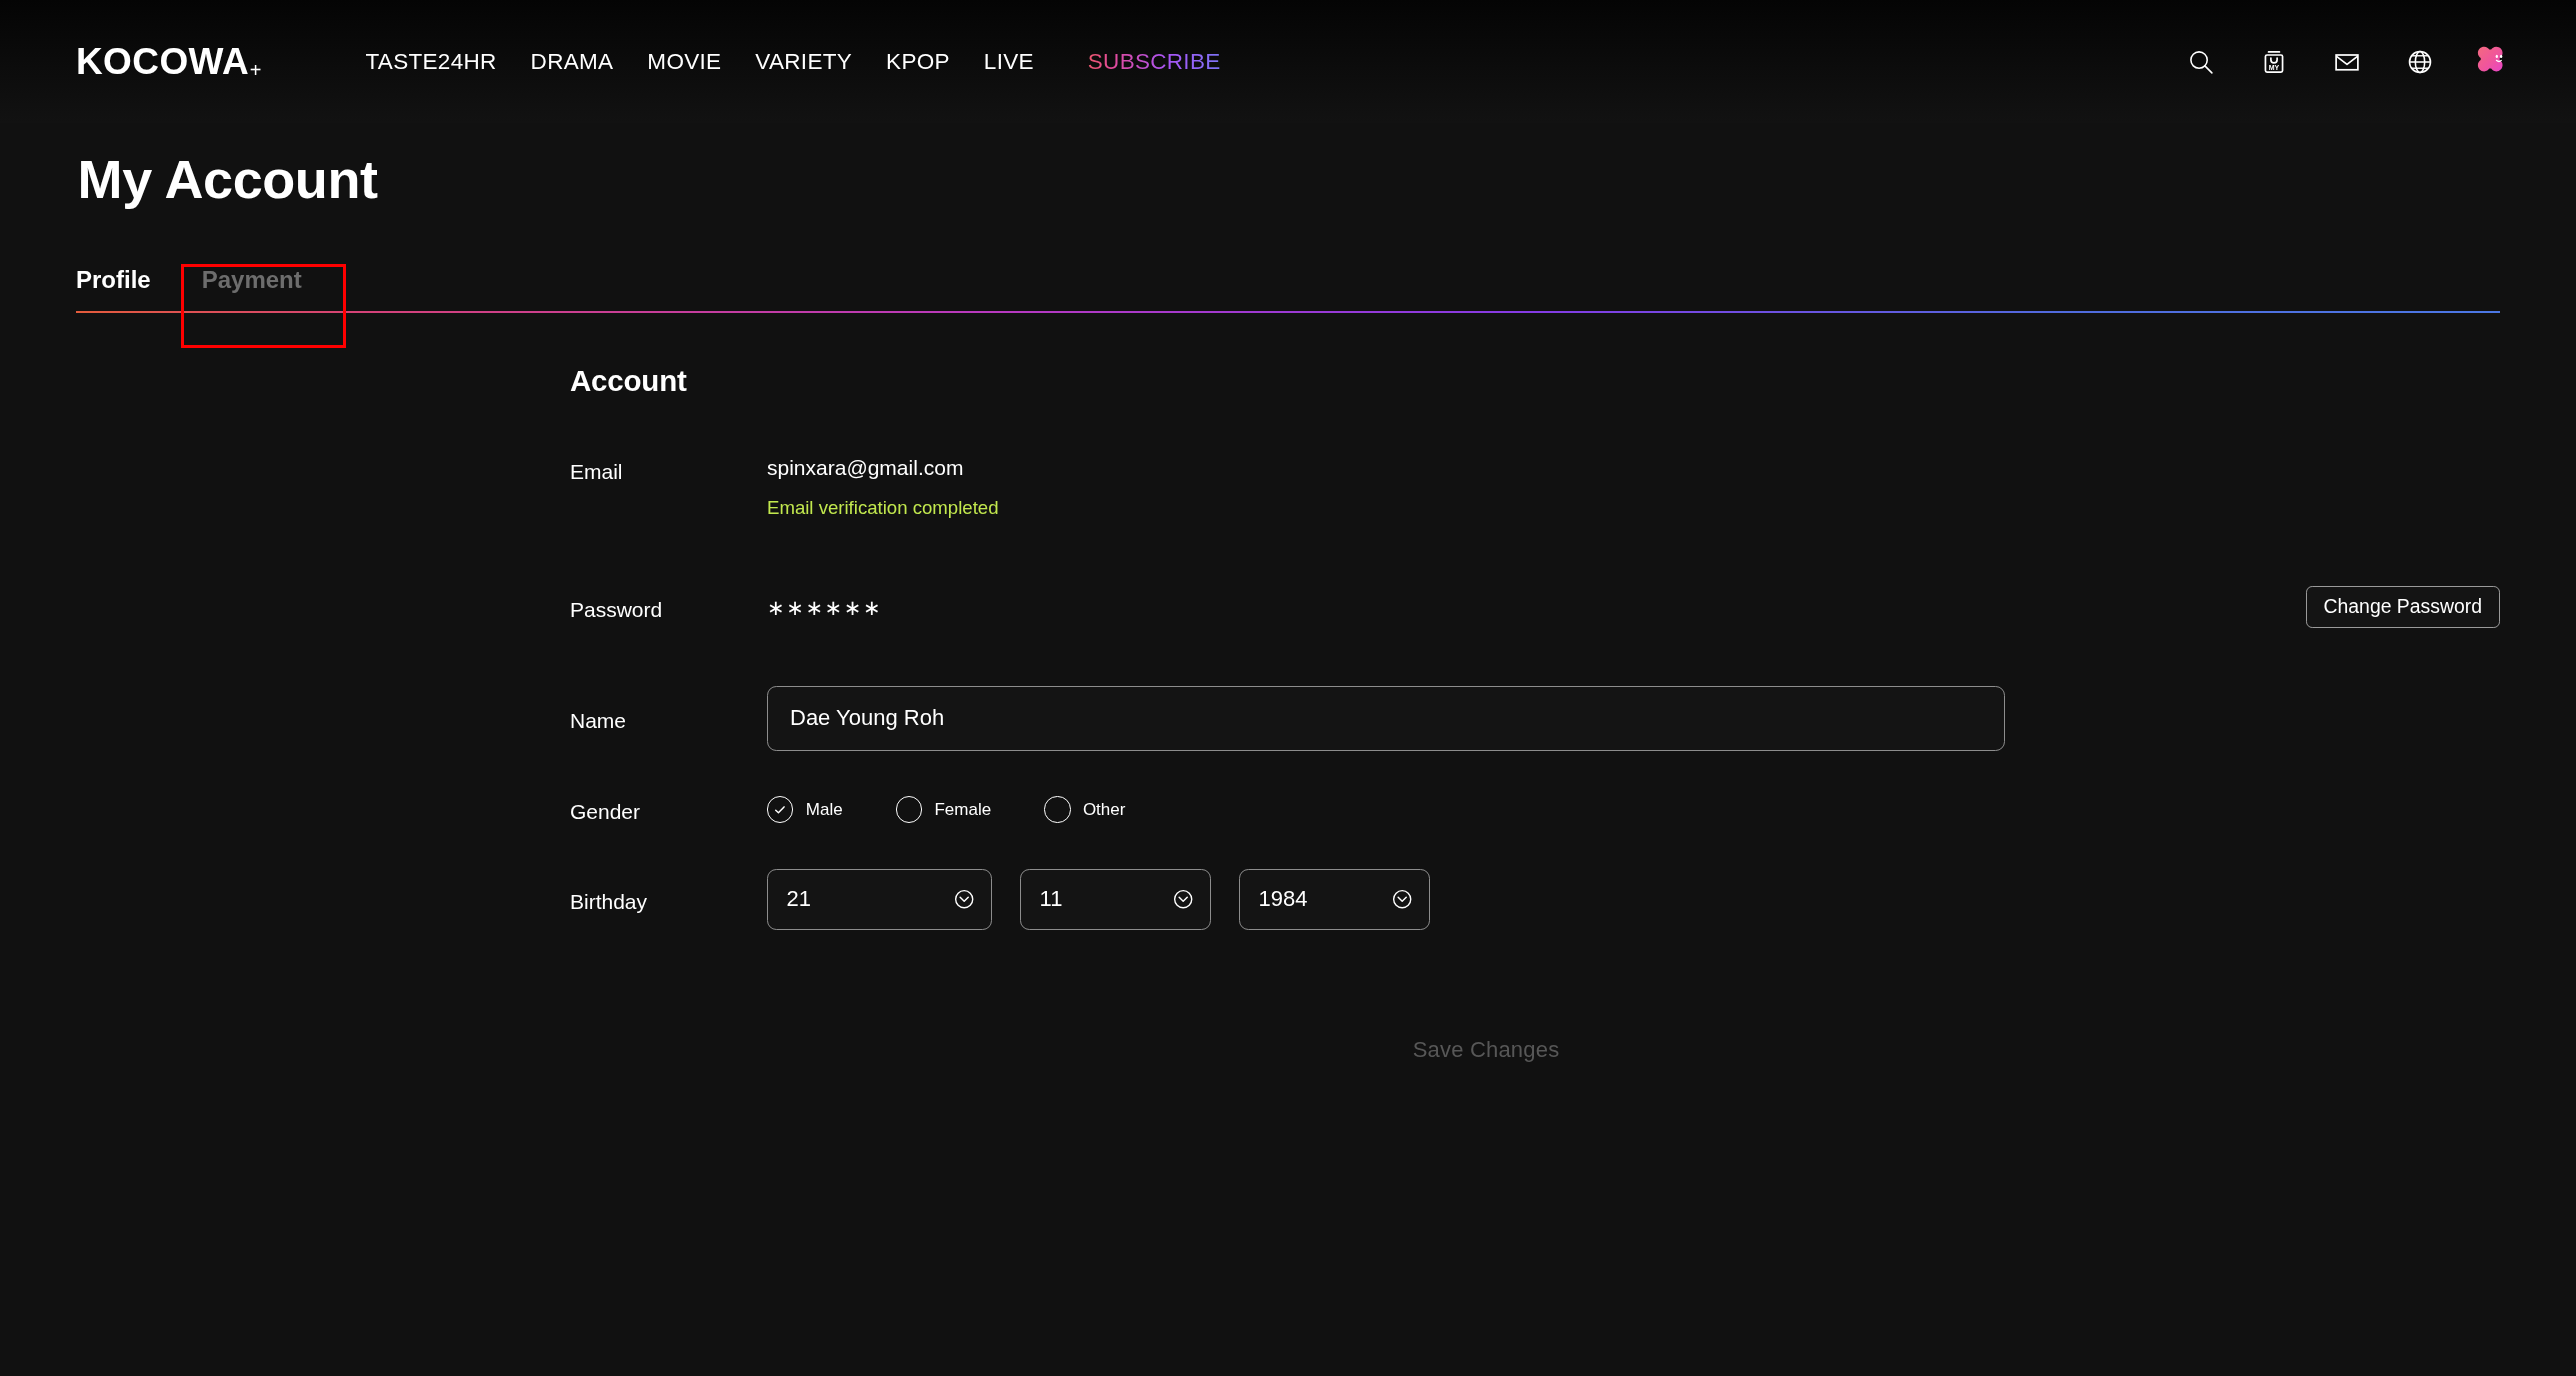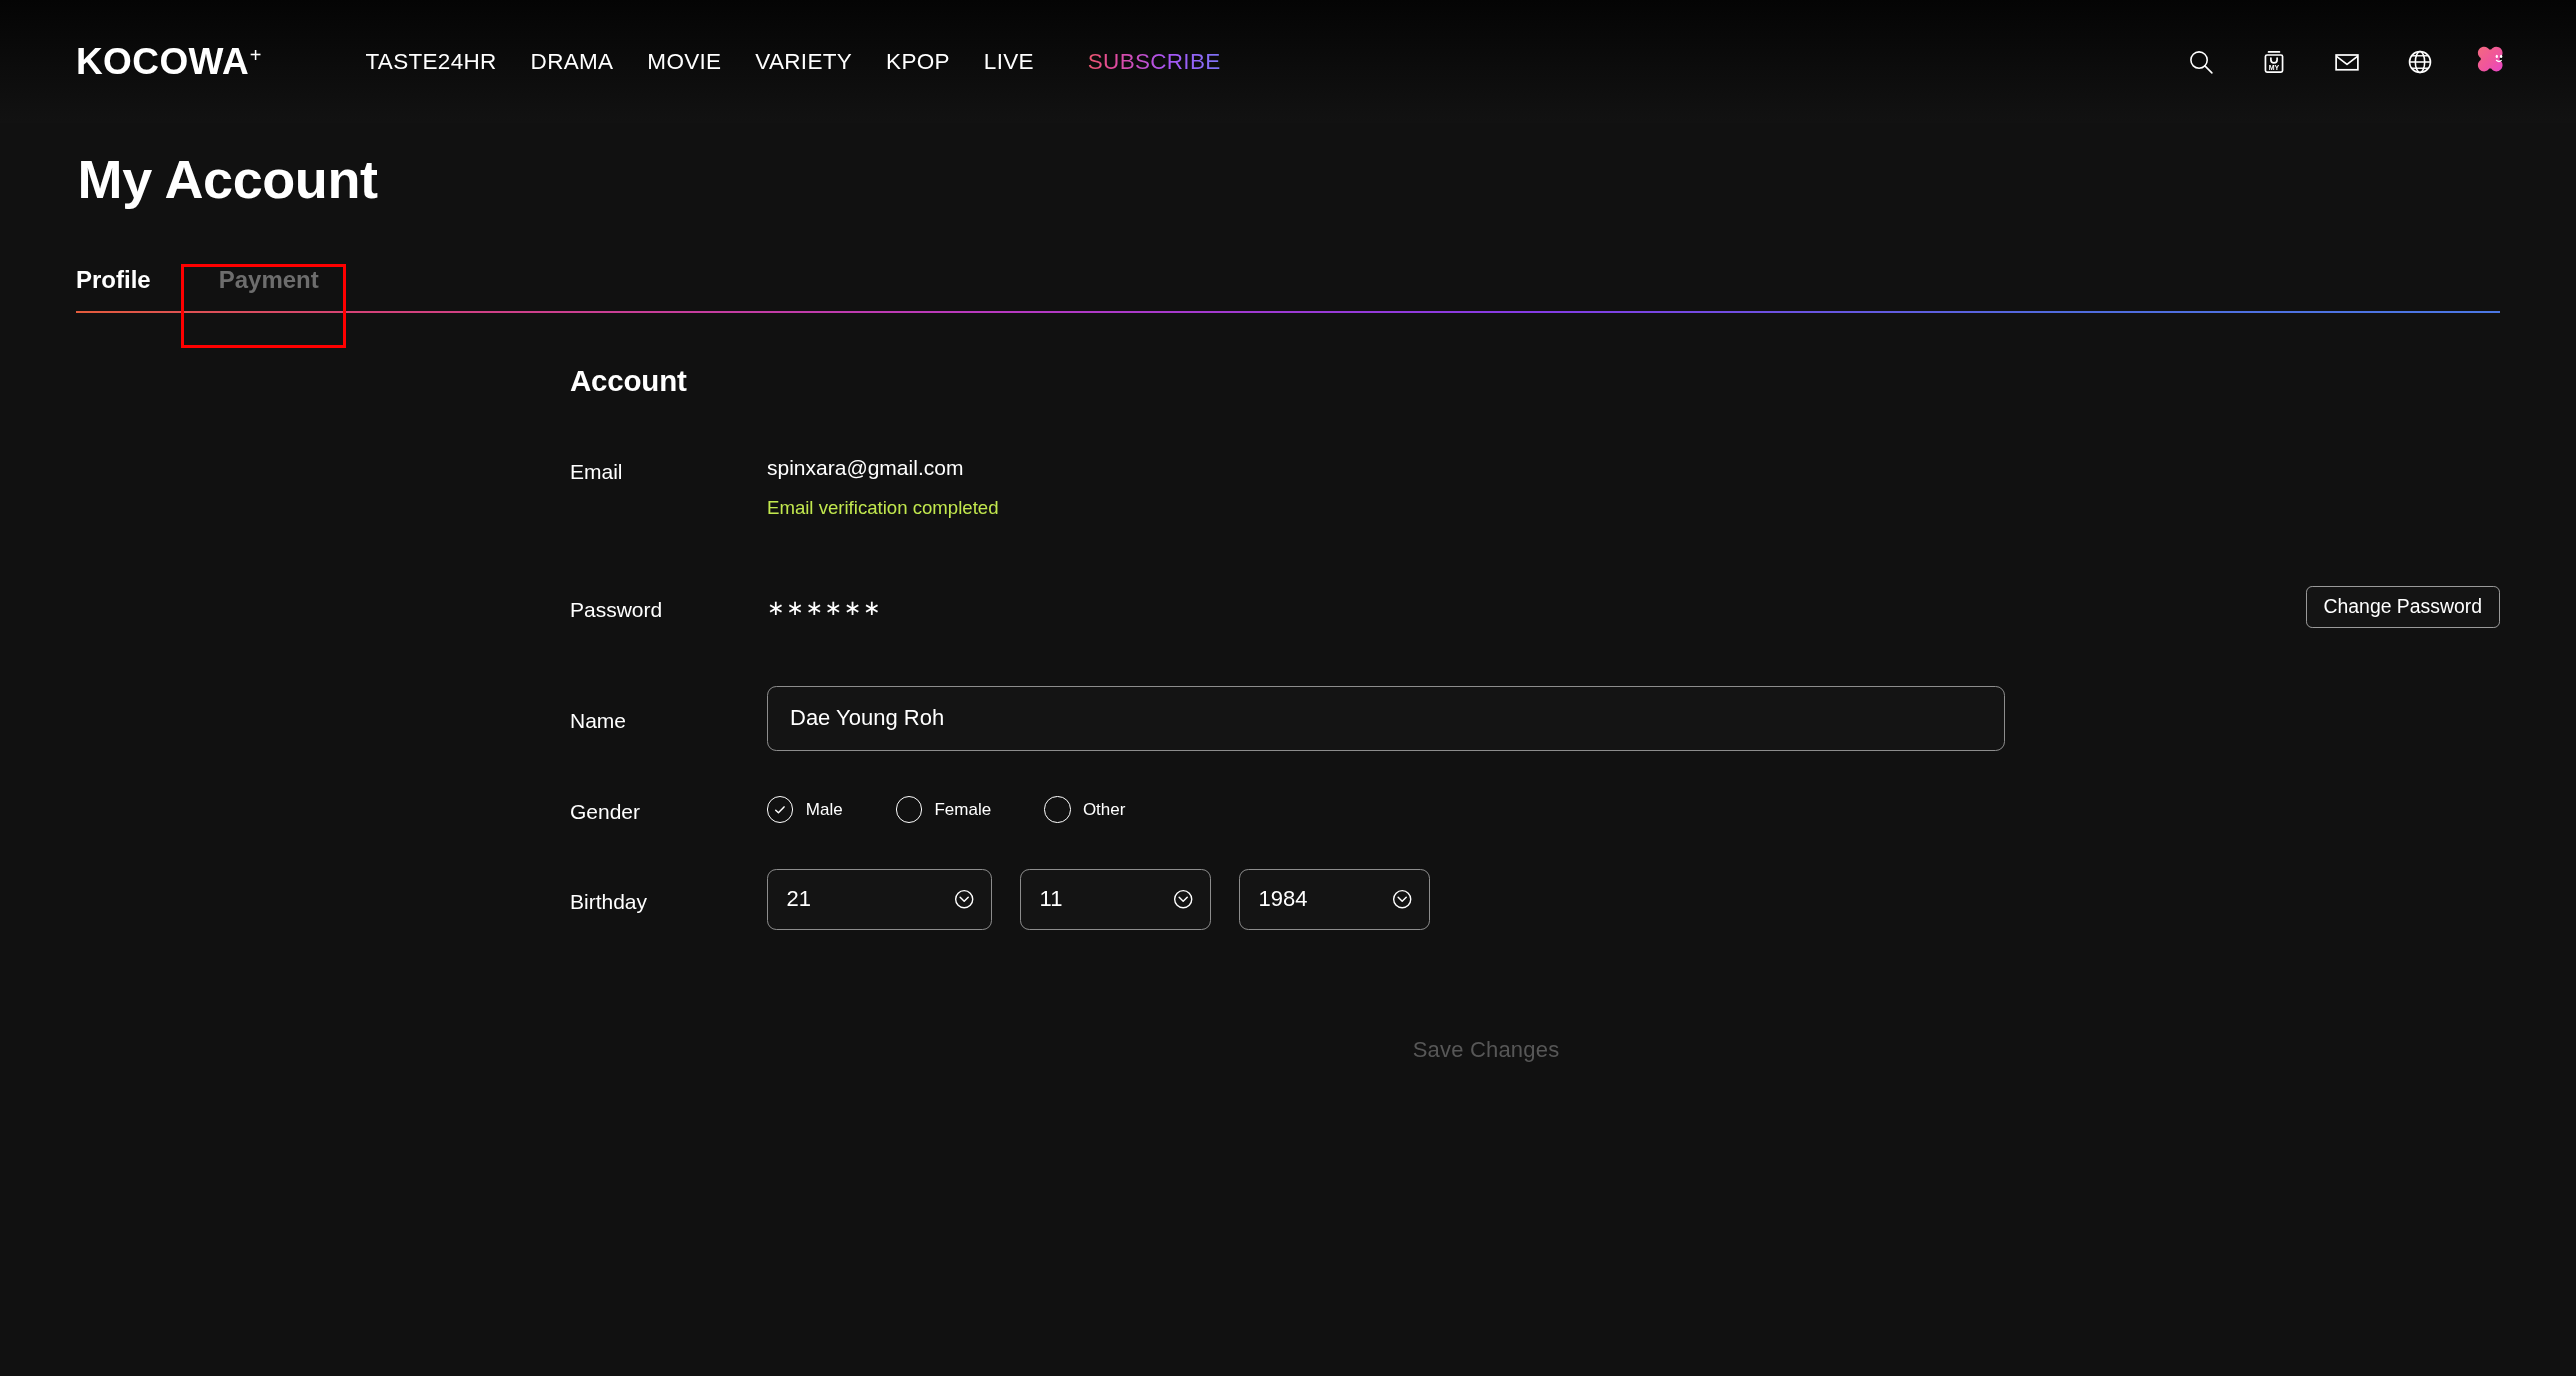--- a/index.html
+++ b/index.html
@@ -17,21 +17,21 @@
     position: relative;
     height: 123px;
     background: linear-gradient(to bottom, #040404 0%, #0c0c0c 55%, #121212 100%);
     display: flex;
     align-items: center;
     padding: 0 67px 0 76px;
   }
 
   .logo {
     display: flex;
-    align-items: flex-start;
+    align-items: flex-end;
     margin-right: 87px;
     user-select: none;
   }
   .logo-text {
     font-size: 37px;
     font-weight: 700;
     letter-spacing: 0.4px;
     color: #ffffff;
     font-family: "Liberation Sans", sans-serif;
     line-height: 1;
@@ -111,21 +111,21 @@
     height: 61px;
   }
   .tab {
     font-size: 24px;
     font-weight: 700;
     padding: 0 26.4px 17px 0;
     cursor: pointer;
     white-space: nowrap;
   }
   .tab.active { color: #ffffff; padding-right: 34px; }
-  .tab.inactive { color: #6d6d6d; padding-left: 34px; padding-right: 31px; }
+  .tab.inactive { color: #6d6d6d; padding-left: 17px; padding-right: 31px; }
 
   .tab-divider {
     height: 1.6px;
     width: 2424px;
     margin-left: 0;
     background: linear-gradient(90deg,
       #f0603e 0%,
       #e0457f 12%,
       #c13bc9 38%,
       #8b3df0 60%,

